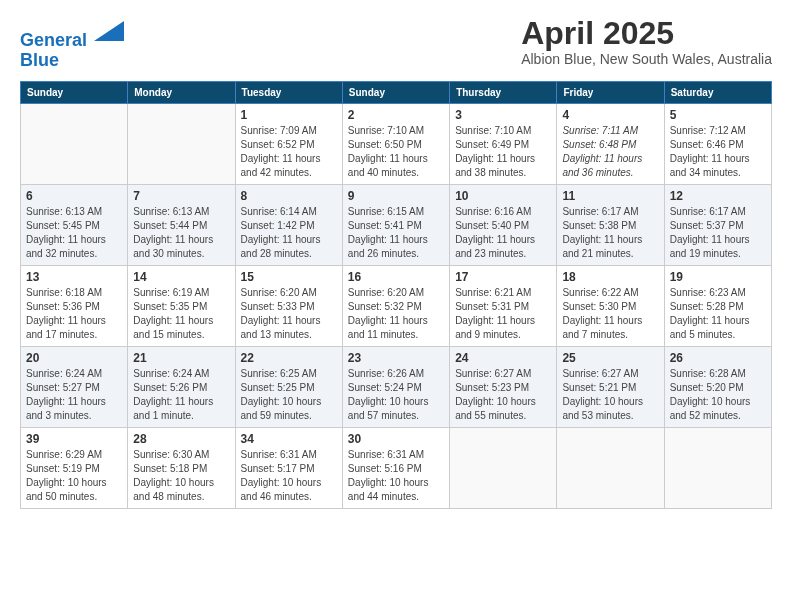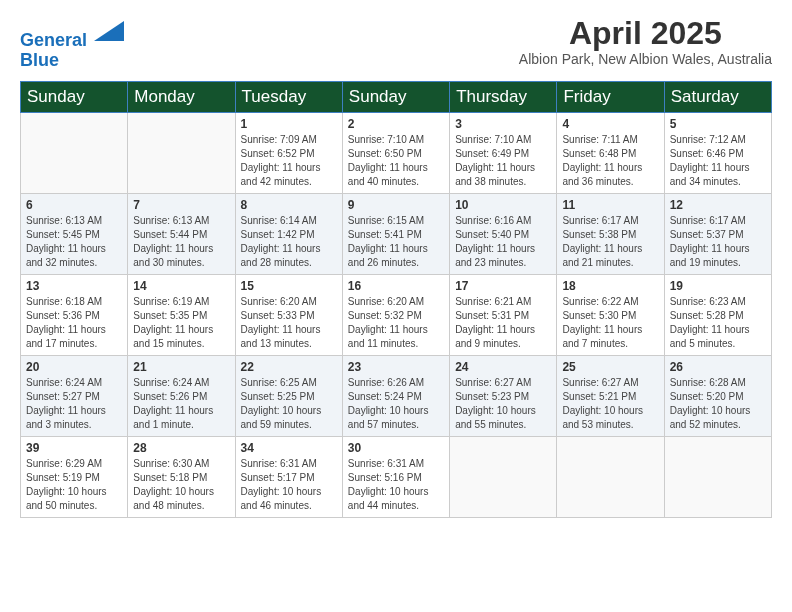--- a/index.html
+++ b/index.html
@@ -35,44 +35,44 @@
     }
     .logo-text span {
       color: #1a6fba;
     }
     .logo-icon {
       width: 30px;
       height: 30px;
       margin-left: 2px;
     }
     .title-block {
-      text-align: center;
+      text-align: left;
     }
     .month-title {
       font-size: 32px;
       font-weight: bold;
       color: #333;
       line-height: 1.1;
     }
     .subtitle {
       font-size: 14px;
       color: #555;
     }
     .calendar {
       width: 100%;
       border-collapse: collapse;
       font-size: 11px;
     }
     .calendar th {
-      background: #14532d;
+      background: #0c4a6e;
       color: #fff;
       text-align: left;
       padding: 5px 6px;
-      font-size: 17px;
-      font-weight: normal;
+      font-size: 10px;
+      font-weight: bold;
       border: 1px solid #3d7fc1;
     }
     .calendar td {
       border: 1px solid #ccc;
       vertical-align: top;
       padding: 4px 5px;
       width: 107px;
       min-height: 70px;
       height: 80px;
       color: #333;
@@ -108,21 +108,21 @@
           <span>General</span>
           <svg class="logo-icon" viewBox="0 0 30 20">
             <polygon points="0,20 30,0 30,20" fill="#1a6fba"></polygon>
           </svg>
         </div>
         <div class="logo-text" style="color:#1a6fba; font-size:18px;">Blue</div>
       </div>
     </div>
     <div class="title-block">
       <div class="month-title">April 2025</div>
-      <div class="subtitle">Albion Park, New Albion Wales, Australia</div>
+      <div class="subtitle">Albion Blue, New South Wales, Australia</div>
     </div>
   </div>
 
   <table class="calendar">
     <thead>
       <tr>
         <th>Sunday</th>
         <th>Monday</th>
         <th>Tuesday</th>
         <th>Sunday</th>
@@ -148,21 +148,21 @@
 Daylight: 11 hours and 40 minutes.</div>
           </td>
           <td>
             <span class="day-num">3</span>
             <div class="day-info" style="white-space: pre-line;">Sunrise: 7:10 AM
 Sunset: 6:49 PM
 Daylight: 11 hours and 38 minutes.</div>
           </td>
           <td>
             <span class="day-num">4</span>
-            <div class="day-info" style="white-space: pre-line;">Sunrise: 7:11 AM
+            <div class="day-info" style="white-space: pre-line; font-style: italic;">Sunrise: 7:11 AM
 Sunset: 6:48 PM
 Daylight: 11 hours and 36 minutes.</div>
           </td>
           <td>
             <span class="day-num">5</span>
             <div class="day-info" style="white-space: pre-line;">Sunrise: 7:12 AM
 Sunset: 6:46 PM
 Daylight: 11 hours and 34 minutes.</div>
           </td>
         </tr>

